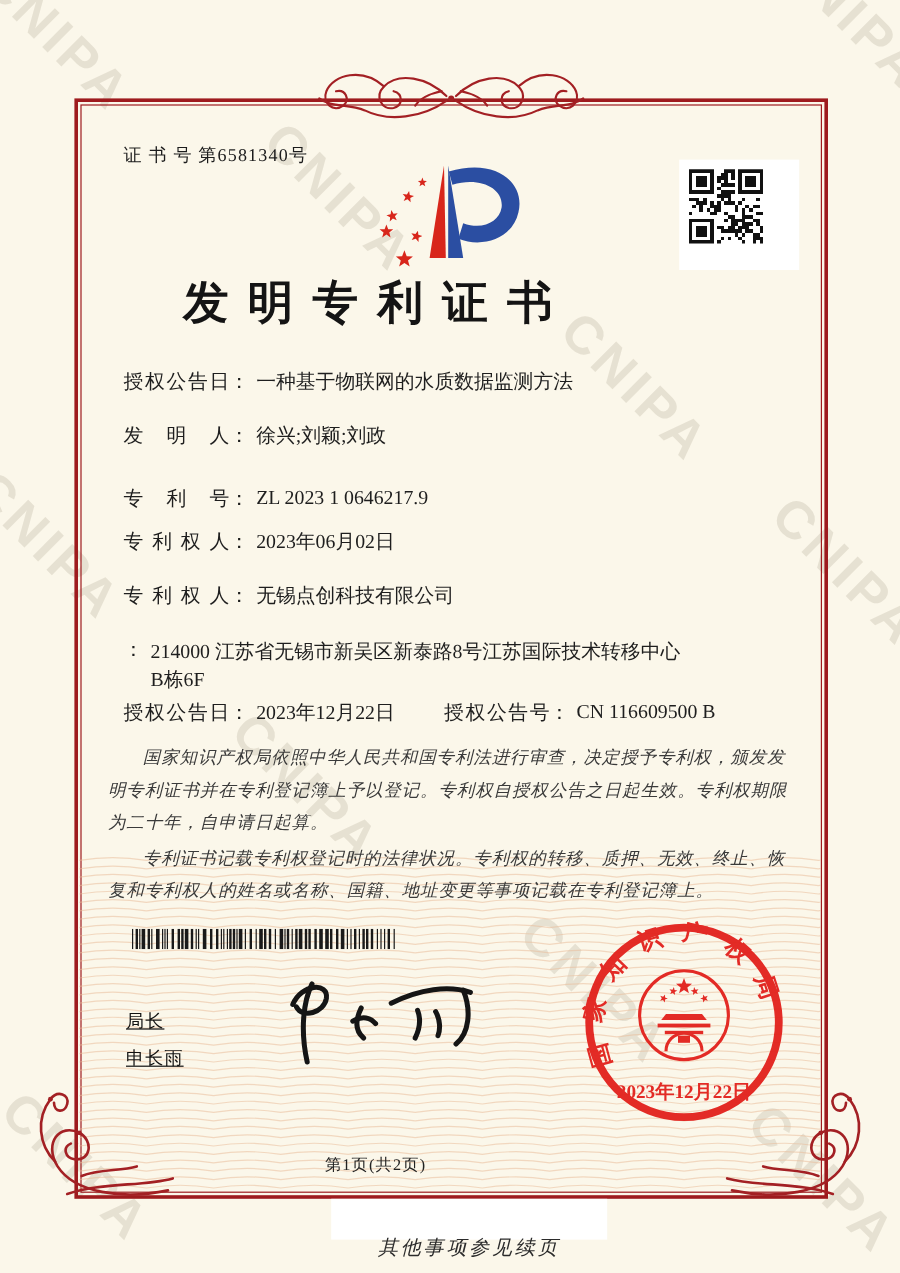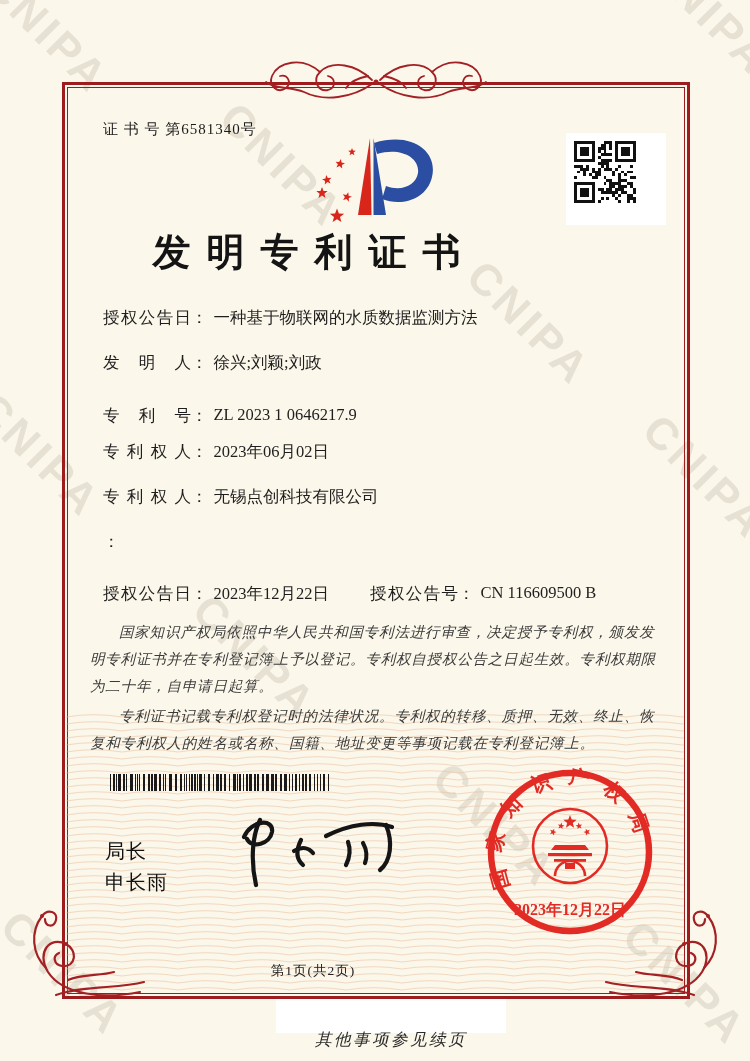--- a/index.html
+++ b/index.html
@@ -32,21 +32,21 @@
   .pair2{position:absolute;left:267px;top:0;white-space:nowrap;}
   
   .paras{position:absolute;left:90px;top:619px;width:574px;
       font-size:14.5px;line-height:27px;color:#3a3a3a;font-style:italic;
       letter-spacing:0.8px;}
   .paras p{margin:0;text-indent:2em;}
   .paras p + p{margin-top:3px;}
   
   .director{position:absolute;left:105px;top:836px;
       font-family:"Liberation Sans","DejaVu Sans",sans-serif;
-      font-size:20px;color:#111;line-height:31px;letter-spacing:1px;}
+      font-size:15px;color:#111;line-height:31px;letter-spacing:1px;text-decoration:underline;}
   .pageinfo{position:absolute;left:0;top:962px;width:626px;text-align:center;
       font-size:13.5px;color:#222;letter-spacing:1px;}
   .cont-box{position:absolute;left:276px;top:999px;width:230px;height:34px;
       background:#ffffff;display:flex;align-items:center;justify-content:center;}
   .cont-box span{font-size:16.5px;font-style:italic;letter-spacing:2.5px;color:#2b2b2b;margin-top:48px;}
   .seal-arc-text{font-size:20px;font-weight:bold;letter-spacing:15px;fill:#E2211C;
       font-family:"Liberation Serif","DejaVu Serif",serif;}
   .seal-date{font-size:16px;font-weight:bold;fill:#E2211C;
       font-family:"Liberation Serif","DejaVu Serif",serif;}
 </style>
@@ -302,20 +302,21 @@
     <span class="fl">专利号</span><span class="fc">：</span><span class="fv">ZL 2023 1 0646217.9</span>
   </div>
   <div class="frow" style="top:134px">
     <span class="fl">专利权人</span><span class="fc">：</span><span class="fv">2023年06月02日</span>
   </div>
   <div class="frow" style="top:179px">
     <span class="fl">专利权人</span><span class="fc">：</span><span class="fv">无锡点创科技有限公司</span>
   </div>
   <div class="frow wrap" style="top:224px">
       <span class="fc">：</span>
+      <span class="fv" style="max-width:452px">214000 江苏省无锡市新吴区新泰路8号江苏国际技术转移中心B栋6F</span>
   </div>
   <div class="frow" style="top:276px;width:520px">
     <span><span class="fl">授权公告日</span><span class="fc">：</span><span class="fv">2023年12月22日</span></span>
     <span class="pair2"><span class="fl">授权公告号</span><span class="fc">：</span><span class="fv">CN 116609500 B</span></span>
   </div>
 </div>
 
 <div class="paras">
   <p>国家知识产权局依照中华人民共和国专利法进行审查，决定授予专利权，颁发发明专利证书并在专利登记簿上予以登记。专利权自授权公告之日起生效。专利权期限为二十年，自申请日起算。</p>
   <p>专利证书记载专利权登记时的法律状况。专利权的转移、质押、无效、终止、恢复和专利权人的姓名或名称、国籍、地址变更等事项记载在专利登记簿上。</p>

